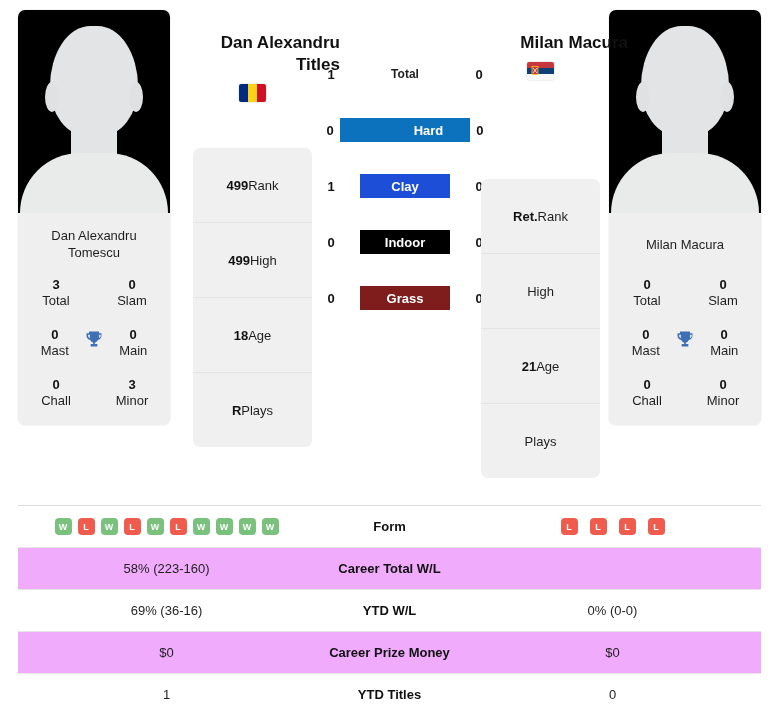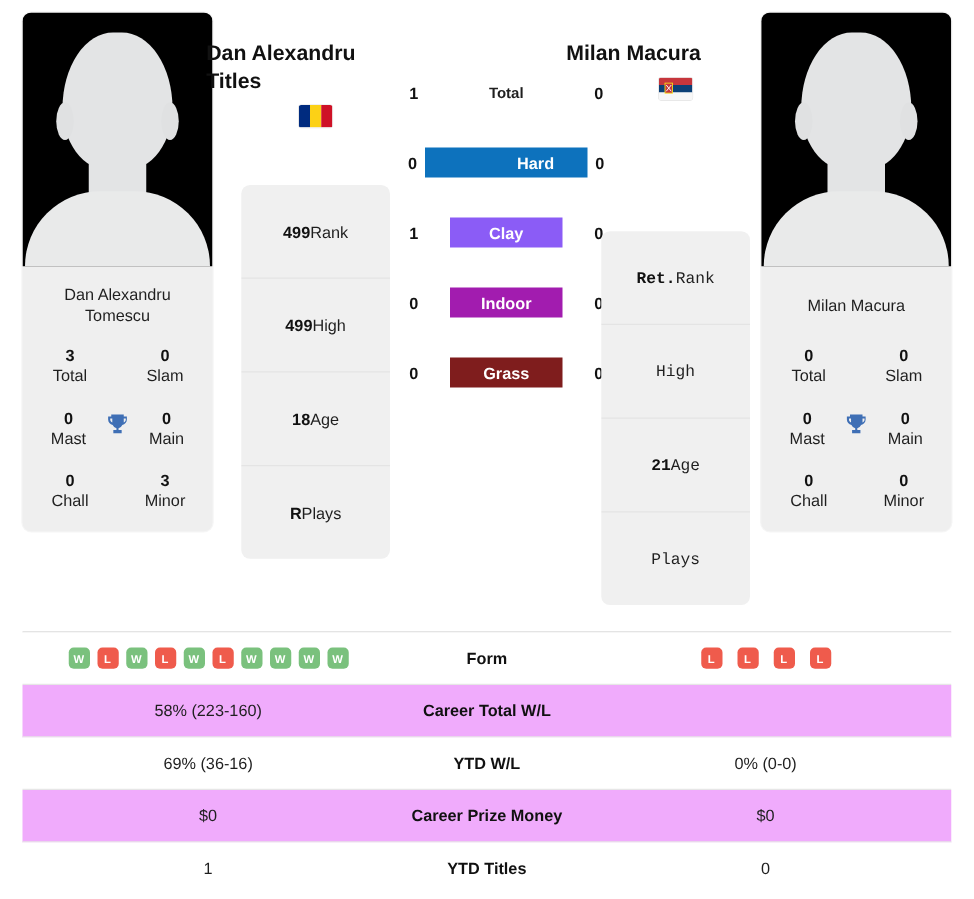--- a/index.html
+++ b/index.html
@@ -132,21 +132,21 @@
 
   
   .info-card {
     position: absolute;
     width: 119px;
     background: #f0f0f0;
     border-radius: 7px;
     overflow: hidden;
   }
   .info-card.left  { left: 193px; top: 148px; }
-  .info-card.right { left: 481px; top: 185px; font-family: Liberation Mono, monospace; }
+  .info-card.right { left: 481px; top: 179px; }
   .info-cell {
     height: 74px;
     display: flex;
     flex-direction: row;
     align-items: center;
     justify-content: center;
     border-bottom: 1px solid #e4e4e4;
   }
   .info-cell:last-child { border-bottom: none; }
   .info-val {
@@ -159,21 +159,21 @@
   .info-lbl {
     font-size: 13px;
     color: #1f1f1f;
     line-height: 17px;
   }
 
   
   .name-block {
     position: absolute;
     width: 175px;
-    text-align: left;
+    text-align: right;
   }
   .name-block.left  { left: 165px; top: 32px; }
   .name-block.right { left: 453px; top: 32px; }
   .pname {
     font-size: 17px;
     font-weight: bold;
     line-height: 22px;
     color: #111;
   }
   .flag {
@@ -404,26 +404,26 @@
       <span class="bar-chip plain">Total</span>
       <span class="bar-num">0</span>
     </div>
     <div class="bar-row">
       <span class="bar-num">0</span>
       <span class="bar-chip" id="chip-hard" style="background: rgb(13, 114, 189); padding-left: 47px;">Hard</span>
       <span class="bar-num">0</span>
     </div>
     <div class="bar-row">
       <span class="bar-num">1</span>
-      <span class="bar-chip" id="chip-clay" style="background: #8b5cf6;">Clay</span>
+      <span class="bar-chip" id="chip-clay" style="background: #1d4ed8;">Clay</span>
       <span class="bar-num">0</span>
     </div>
     <div class="bar-row">
       <span class="bar-num">0</span>
-      <span class="bar-chip" id="chip-indoor" style="background: #a21caf;">Indoor</span>
+      <span class="bar-chip" id="chip-indoor" style="background: #000000;">Indoor</span>
       <span class="bar-num">0</span>
     </div>
     <div class="bar-row">
       <span class="bar-num">0</span>
       <span class="bar-chip" id="chip-grass" style="background: #7f1d1d;">Grass</span>
       <span class="bar-num">0</span>
     </div>
   </div>
 
   <div class="info-card left">

